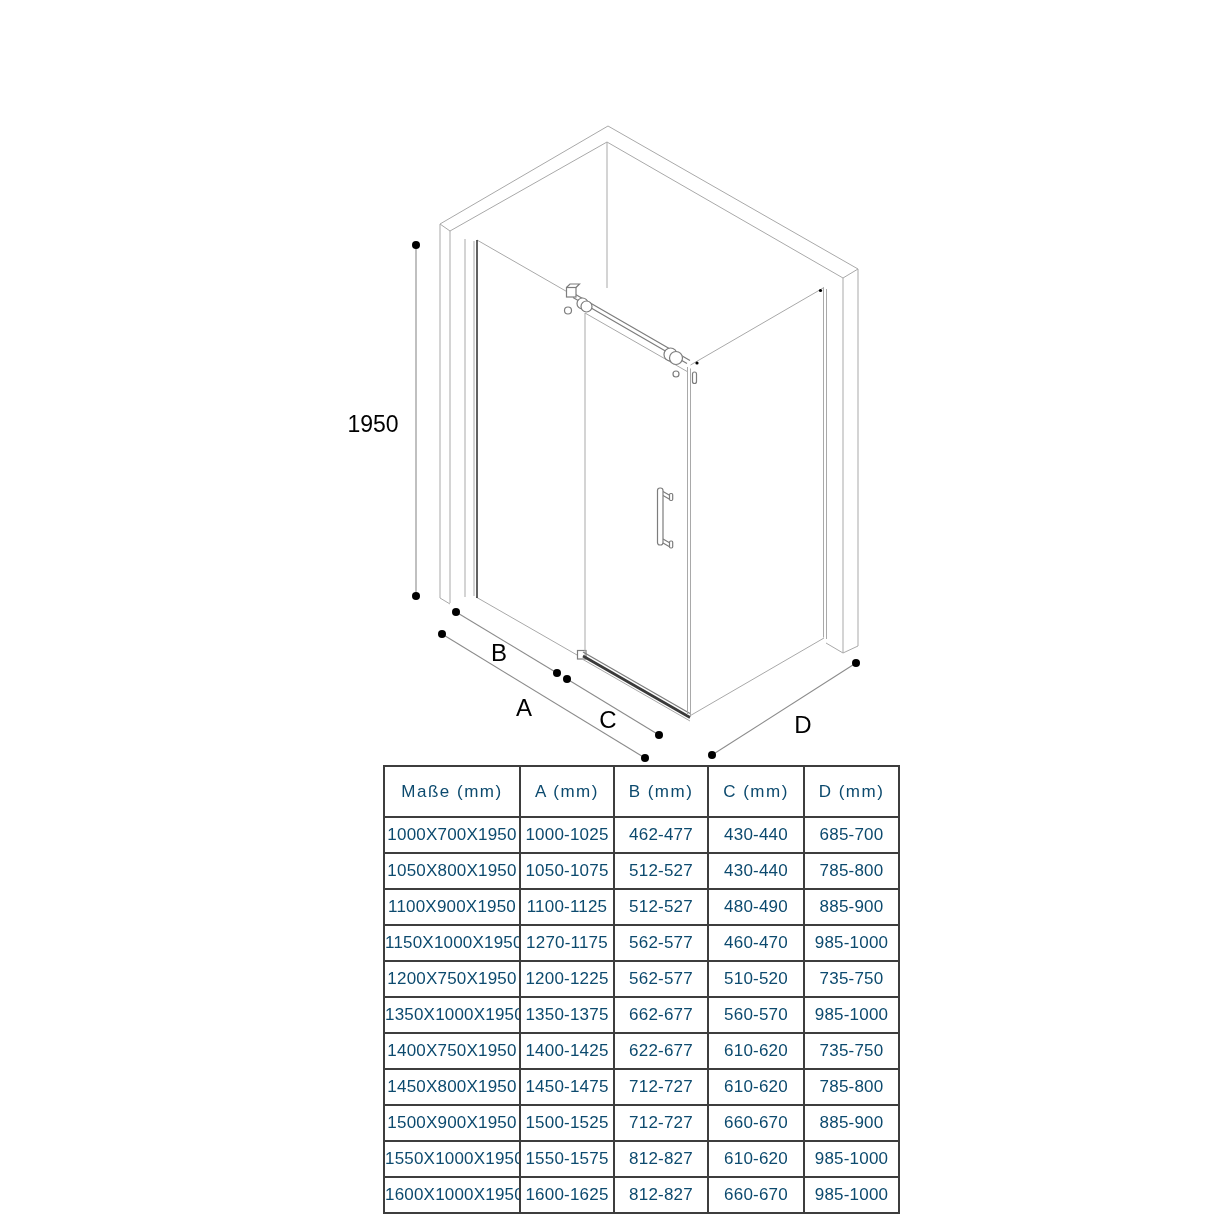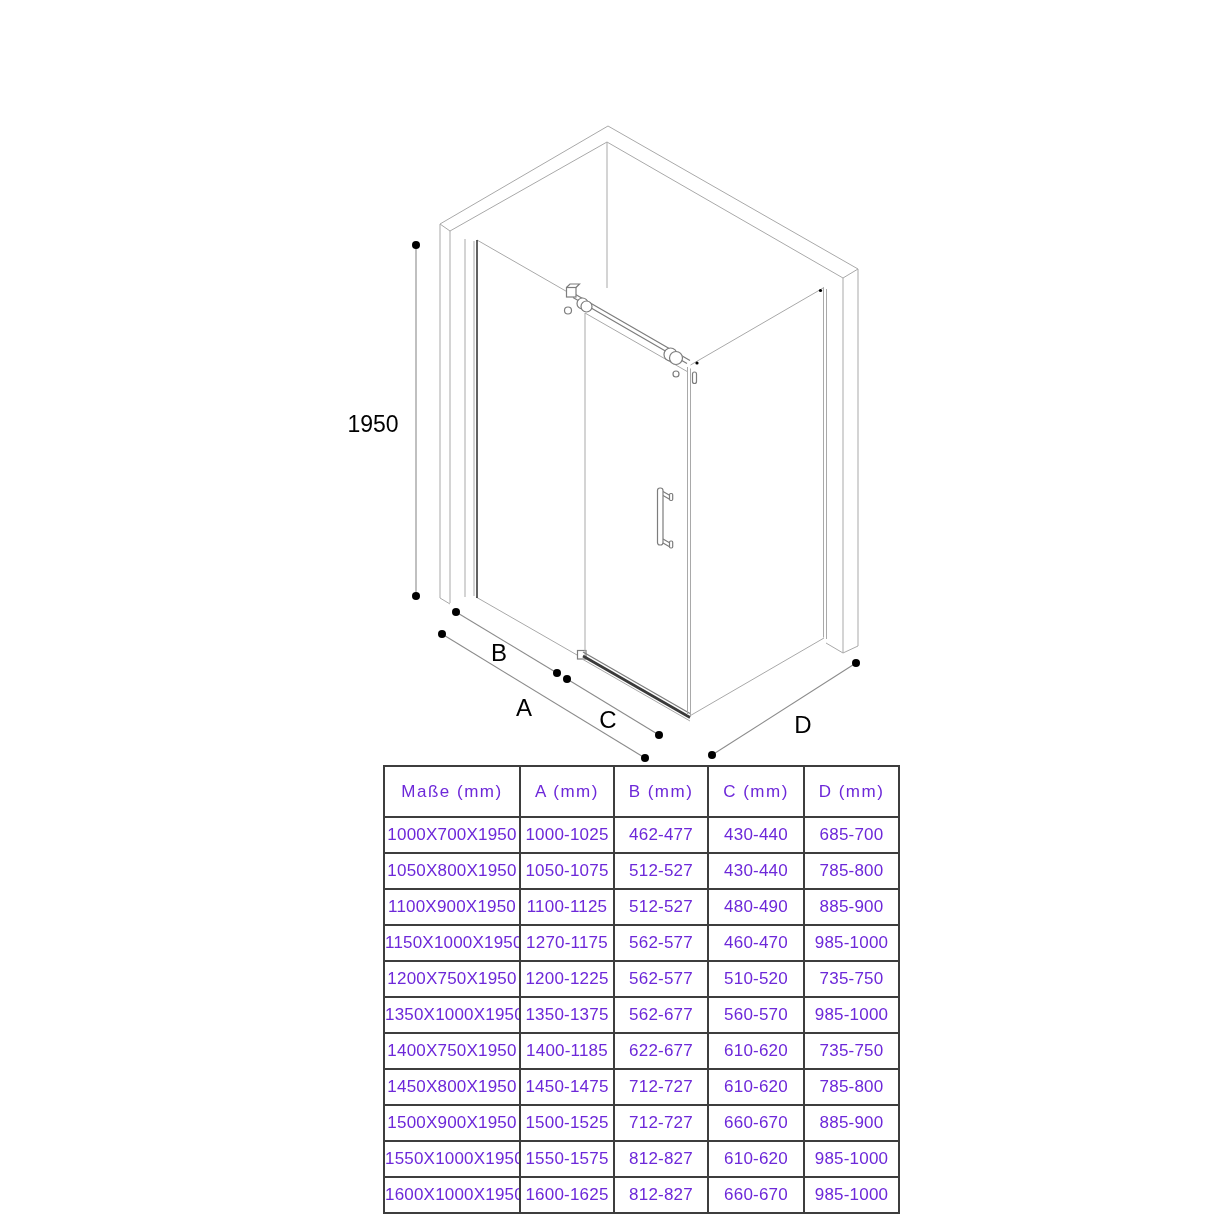--- a/index.html
+++ b/index.html
@@ -6,21 +6,21 @@
     margin:0;padding:0;background:#ffffff;
     width:1214px;height:1214px;overflow:hidden;
     font-family:"Liberation Sans",sans-serif;
   }
   #stage{position:relative;width:1214px;height:1214px;background:#fff;margin-top:36px;}
   #drawing{position:absolute;left:0;top:0;}
   
   #spec-table{
     position:absolute;left:383px;top:729px;
     border-collapse:collapse;table-layout:fixed;width:515px;
-    font-family:"Liberation Sans",sans-serif;color:#6d28d9;
+    font-family:"Liberation Sans",sans-serif;color:#0c4a6e;
   }
   #spec-table th,#spec-table td{
     border:2px solid #3d3d3d;text-align:center;vertical-align:middle;
     padding:0;font-weight:normal;white-space:nowrap;overflow:hidden;
   }
   #spec-table thead tr{height:51px;}
   #spec-table thead th{font-size:17px;letter-spacing:1.5px;}
   #spec-table tbody tr{height:36px;}
   #spec-table tbody td{font-size:17px;letter-spacing:0.2px;}
   
@@ -176,27 +176,27 @@
       <tr>
         <td>1200X750X1950</td>
         <td>1200-1225</td>
         <td>562-577</td>
         <td>510-520</td>
         <td>735-750</td>
       </tr>
       <tr>
         <td>1350X1000X1950</td>
         <td>1350-1375</td>
-        <td>562-677</td>
+        <td>662-677</td>
         <td>560-570</td>
         <td>985-1000</td>
       </tr>
       <tr>
         <td>1400X750X1950</td>
-        <td>1400-1185</td>
+        <td>1400-1425</td>
         <td>622-677</td>
         <td>610-620</td>
         <td>735-750</td>
       </tr>
       <tr>
         <td>1450X800X1950</td>
         <td>1450-1475</td>
         <td>712-727</td>
         <td>610-620</td>
         <td>785-800</td>

